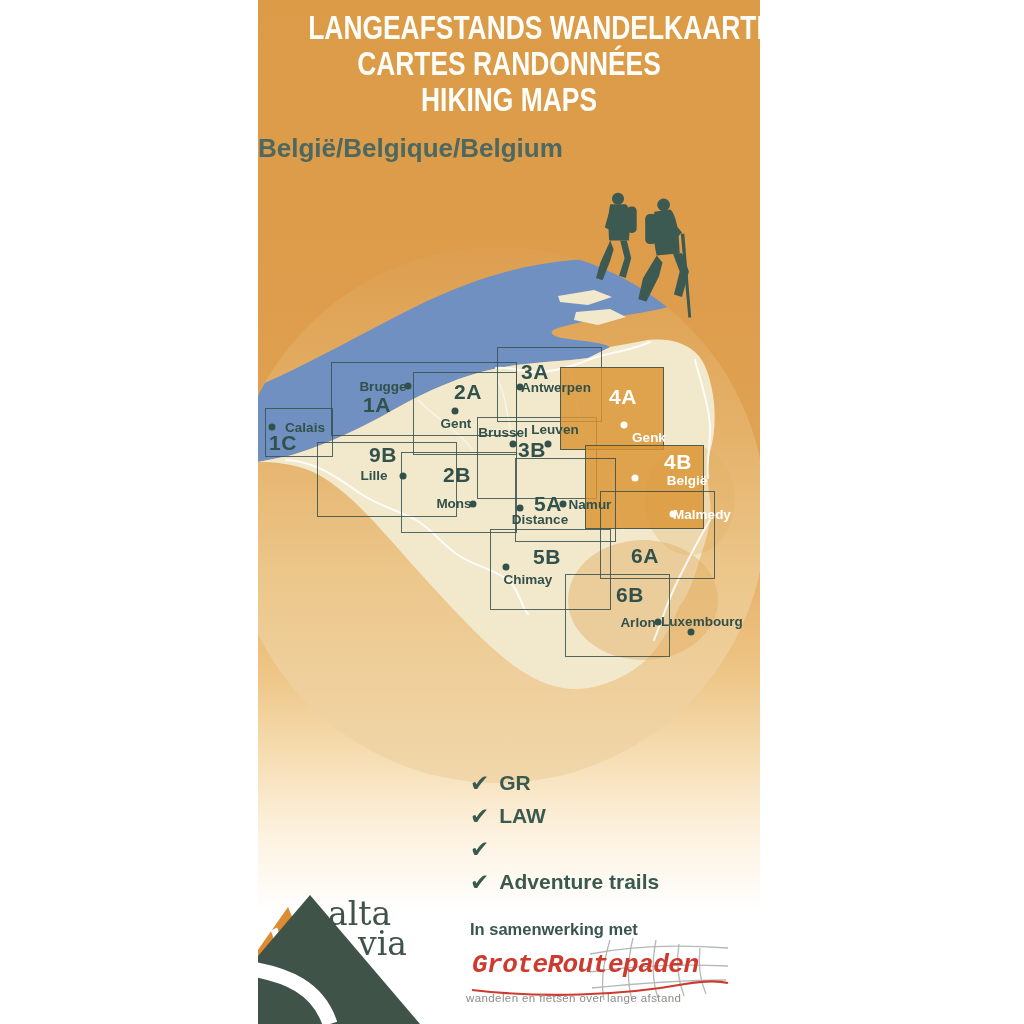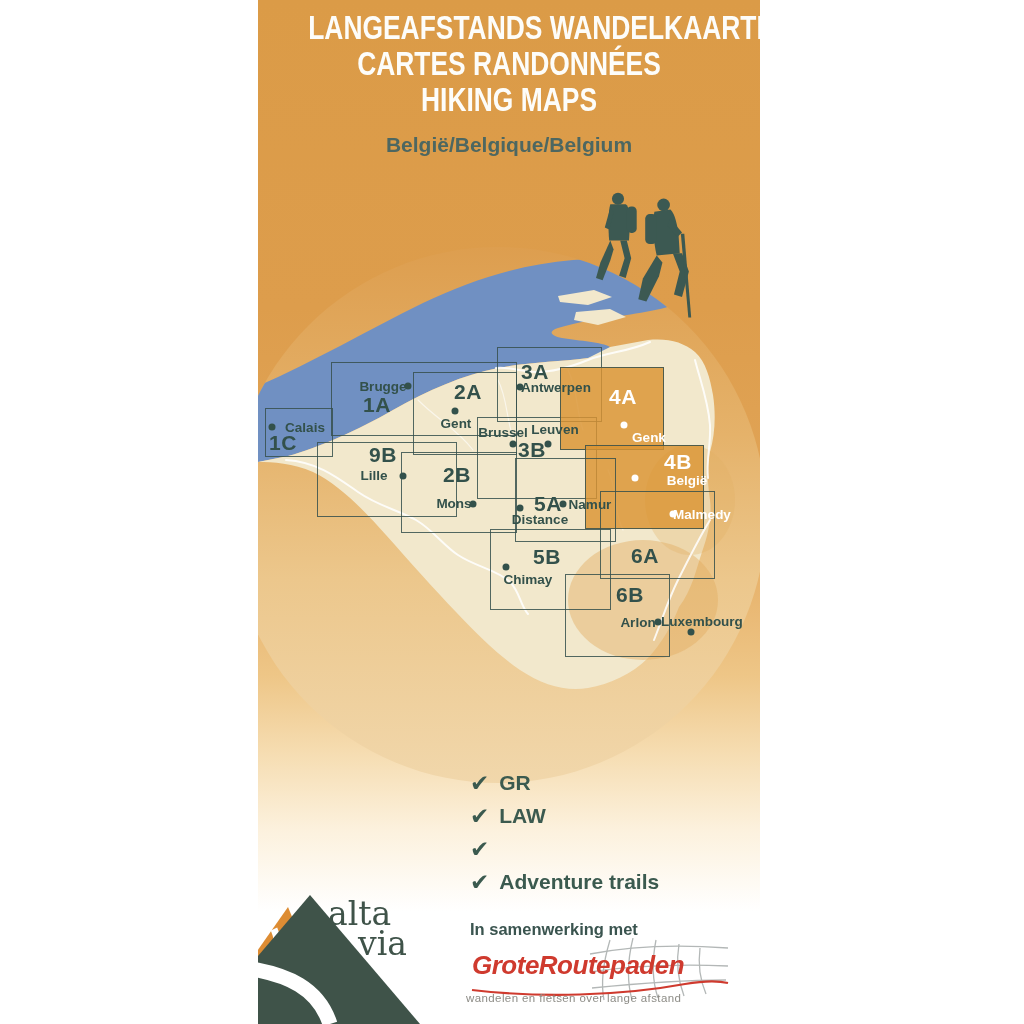--- a/index.html
+++ b/index.html
@@ -7,22 +7,22 @@
        font-family:"Liberation Sans",sans-serif;overflow:hidden;}
 
   .cover{position:absolute;left:258px;top:0;width:502px;height:1024px;overflow:hidden;
     background:linear-gradient(180deg,#db9b47 0%,#dd9d4c 30%,#e0a355 45%,#e7b26b 56%,
                #eec687 66%,#f6deb4 74%,#fcf1dd 81%,#ffffff 89%,#ffffff 100%);}
 
   
   .titles{position:absolute;top:10px;left:0;width:100%;text-align:center;color:#fdfdfa;z-index:6;}
   .title-line{font-size:33px;font-weight:800;line-height:36px;white-space:nowrap;
     transform:scaleX(.8);transform-origin:50% 50%;letter-spacing:0;}
-  .subtitle{position:absolute;top:133px;left:0;width:100%;text-align:center;
-    font-size:21px;font-weight:700;color:#4d6761;z-index:6;}
+  .subtitle{position:absolute;top:133px;left:0;width:100%;
+    font-size:26px;font-weight:700;color:#4d6761;z-index:6;}
 
   
   .map-svg{position:absolute;left:0;top:0;z-index:1;}
   .sheet{position:absolute;border:1.5px solid rgba(54,80,76,.85);z-index:2;}
   .sheet.hl{background:rgba(218,148,50,.82);z-index:3;}
   .sheet.over{z-index:4;}
   .sheet-label{position:absolute;transform:translate(-50%,-50%);font-size:21px;font-weight:800;
     color:#33514b;letter-spacing:.5px;z-index:5;white-space:nowrap;}
   .sheet-label.white{color:#ffffff;}
   .city{position:absolute;transform:translate(-50%,-50%);font-size:13.5px;font-weight:600;
@@ -39,21 +39,21 @@
   .features{position:absolute;left:212px;top:772px;display:flex;flex-direction:column;
     gap:11px;z-index:6;}
   .feature{display:flex;align-items:center;gap:10px;font-size:21px;font-weight:800;
     color:#3b5a4f;line-height:22px;}
   .check{font-size:23px;font-weight:400;line-height:22px;}
 
   
   .partner-heading{position:absolute;left:212px;top:920px;font-size:16.5px;font-weight:700;
     color:#3a544f;z-index:6;}
   .net-svg{position:absolute;left:212px;top:938px;z-index:6;}
-  .grote{position:absolute;left:214px;top:950px;font-family:Liberation Sans, sans-serif;
+  .grote{position:absolute;left:214px;top:950px;font-family:Liberation Mono, monospace;
     font-style:italic;font-weight:700;font-size:26px;color:#cf3a2e;letter-spacing:-.5px;z-index:7;}
   .tagline{position:absolute;left:208px;top:992px;font-size:11.5px;color:#8d8c86;
     letter-spacing:.4px;z-index:7;}
 
   
   .altavia{position:absolute;left:0;top:885px;z-index:6;}
 </style>
 </head>
 <body>
 

